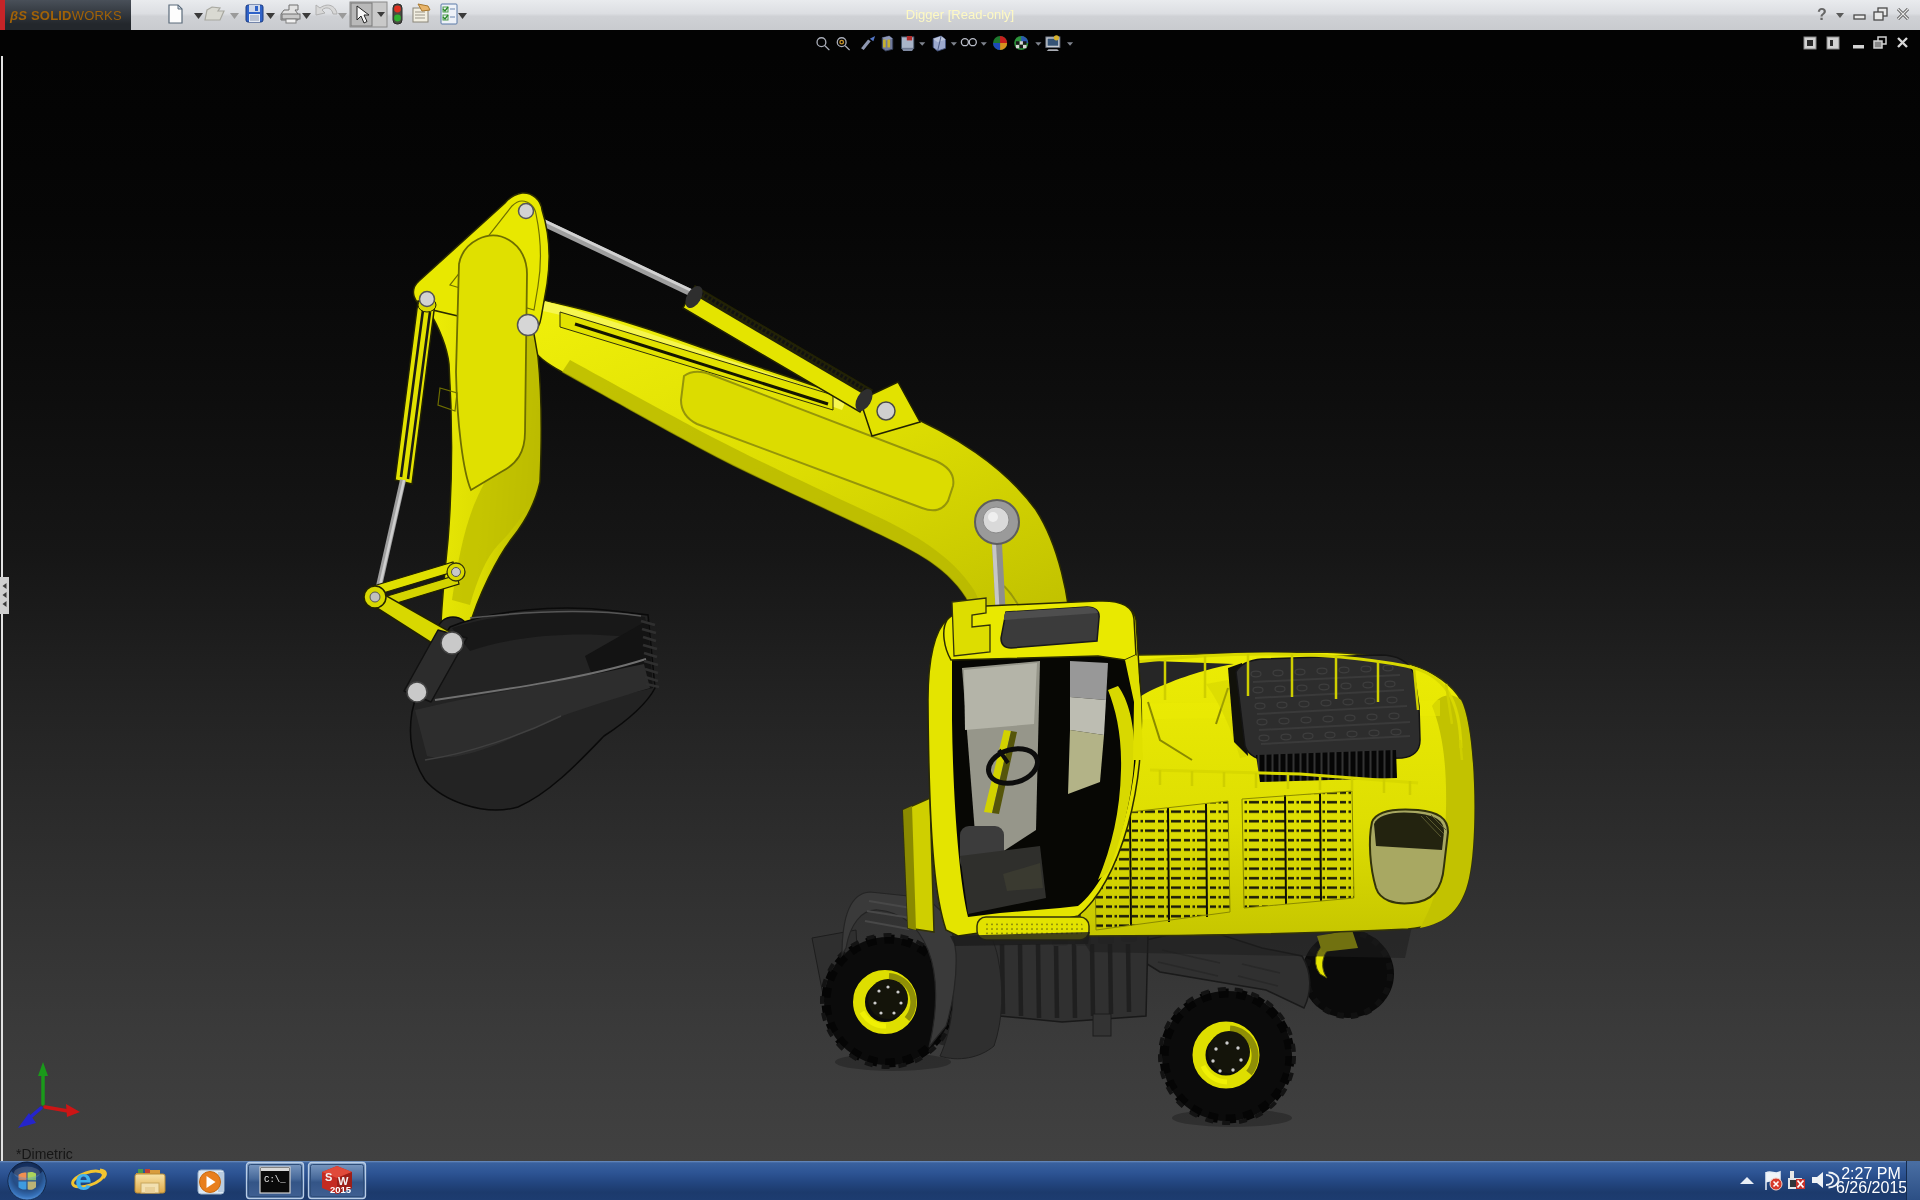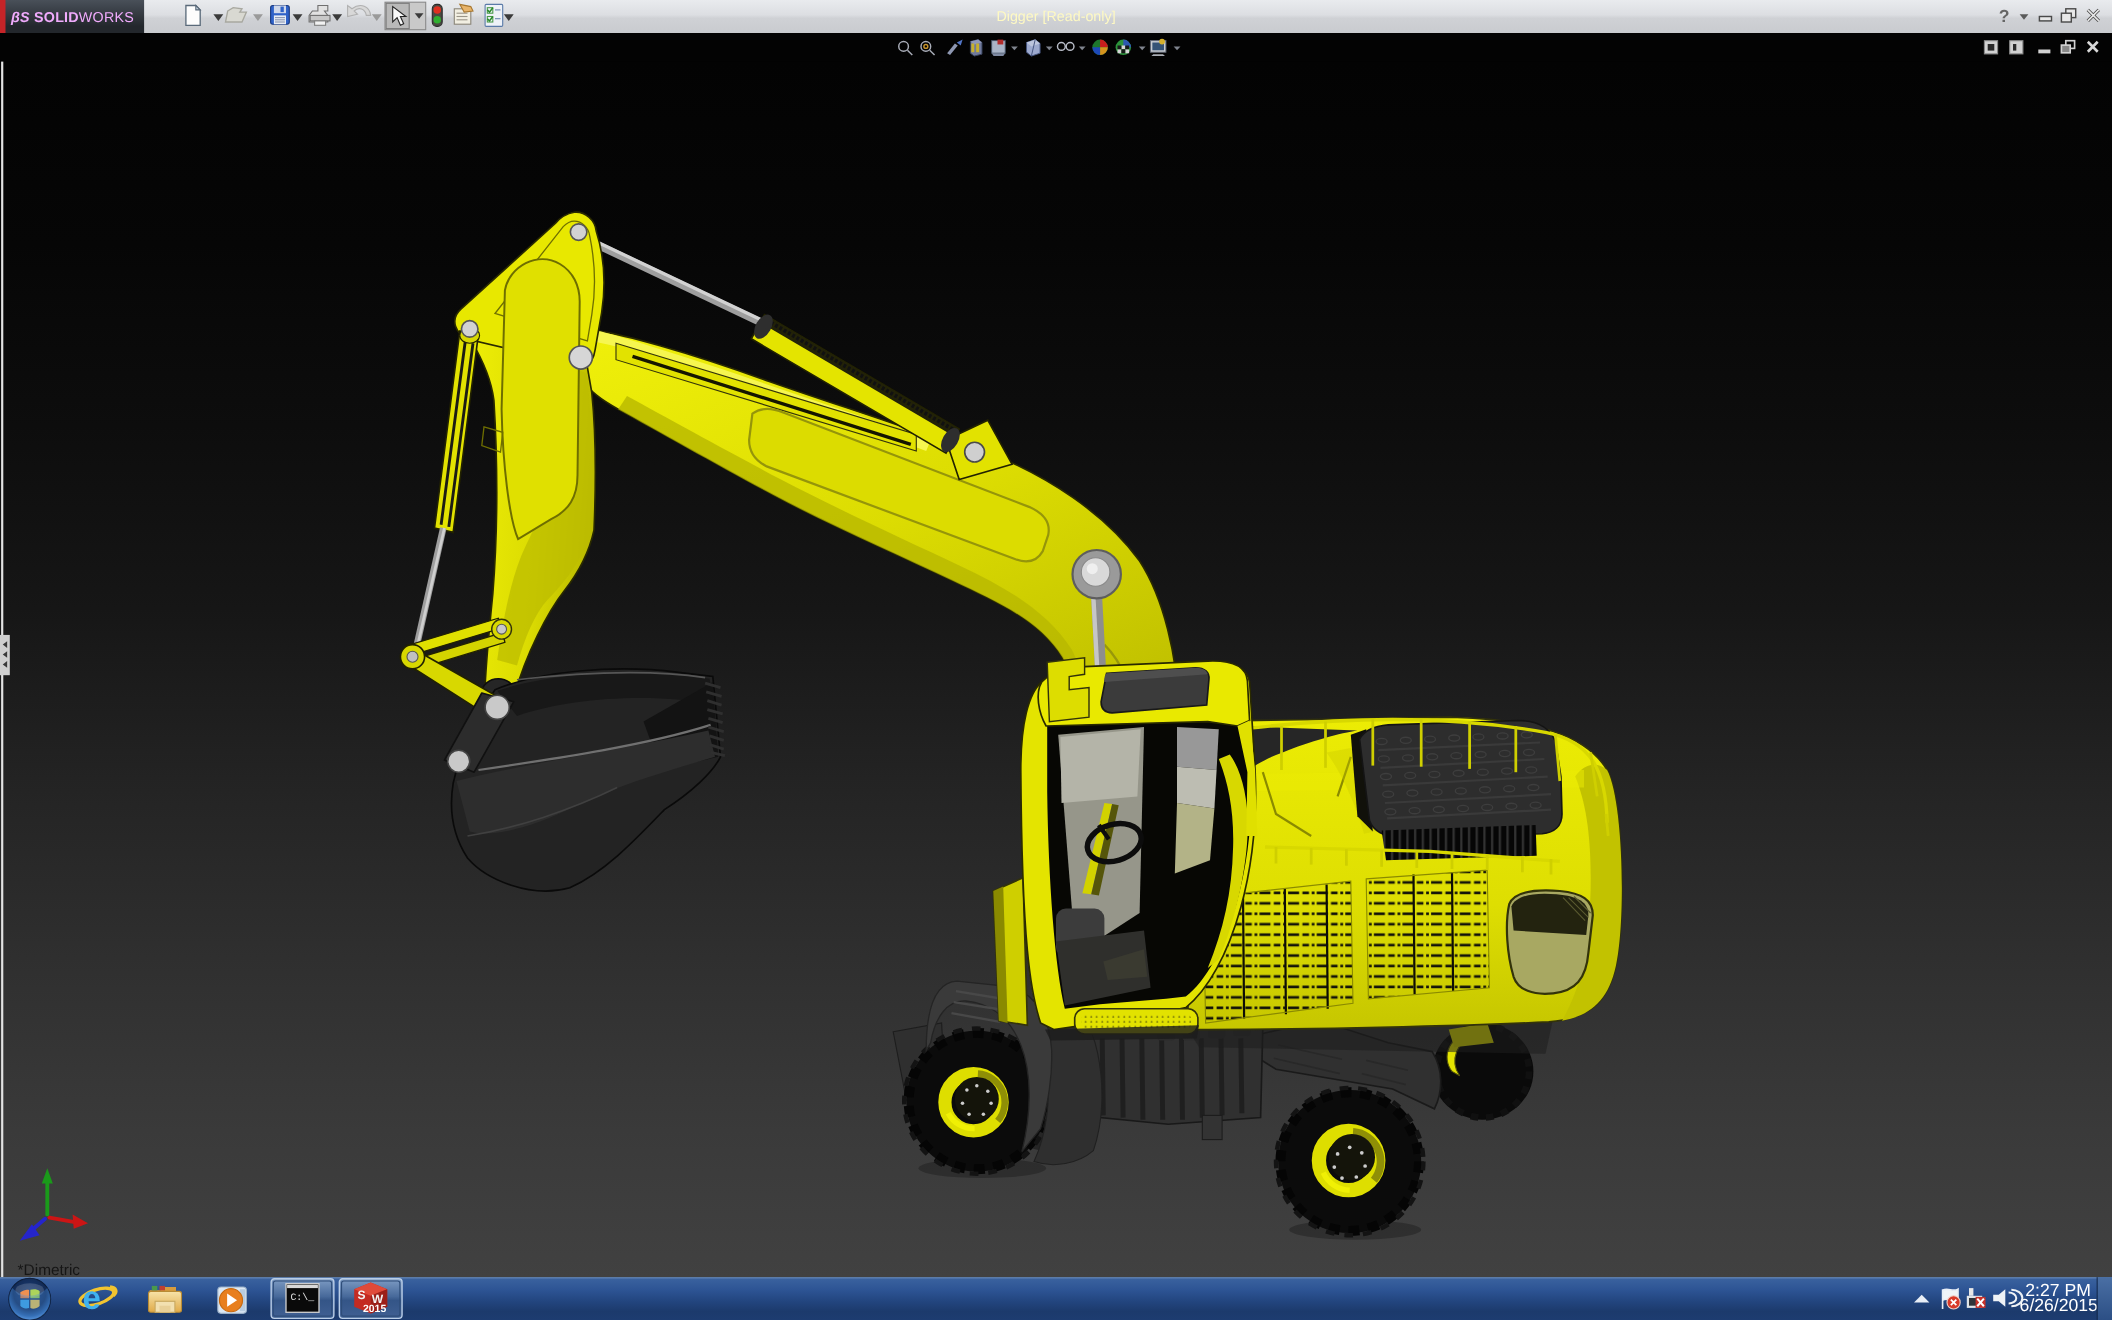--- a/index.html
+++ b/index.html
@@ -1,20 +1,20 @@
 <!DOCTYPE html>
 <html><head>
 <meta charset="utf-8">
 <style>
 html,body{margin:0;padding:0;width:1920px;height:1200px;overflow:hidden;background:#000;font-family:"Liberation Sans",sans-serif;}
 .abs{position:absolute;}
 #title{left:0;top:0;width:1920px;height:30px;background:linear-gradient(#e9ebee 0%,#dcdee2 45%,#cfd1d5 55%,#c9cbcf 100%);}
 #logo{left:0;top:0;width:131px;height:30px;background:linear-gradient(#495059,#23272c 80%);}
 #logored{left:0;top:0;width:5px;height:30px;background:#c62428;}
-#logotext{left:10px;top:8px;color:#f0abfc;font-size:13px;letter-spacing:0.2px;}
+#logotext{left:10px;top:8px;color:#a16207;font-size:13px;letter-spacing:0.2px;}
 #titletext{left:0;top:7px;width:1920px;text-align:center;font-size:13px;color:#fef9c3;}
 #row2{left:0;top:30px;width:1920px;height:26px;background:#030303;}
 #vpbg{left:0;top:56px;width:1920px;height:1105px;background:linear-gradient(#030303 0%,#060606 15%,#0d0d0d 30%,#161616 45%,#242424 60%,#303030 75%,#3a3a3a 88%,#414141 100%);}
 #vpline{left:1px;top:56px;width:2px;height:1105px;background:#e2e2e2;}
 #task{left:0;top:1161px;width:1920px;height:39px;background:linear-gradient(#6e90c0 0%,#39619e 5%,#2d5494 30%,#234680 55%,#1c3a6c 80%,#1d3c70 100%);}
 #clock{left:1836px;top:1167px;width:70px;text-align:center;color:#fff;font-size:16px;line-height:14px;}
 #showdesk{left:1906px;top:1161px;width:14px;height:39px;background:linear-gradient(#4a6fa4,#2c4f85);border-left:1px solid #152c4e;}
 </style>
 </head>
 <body>

